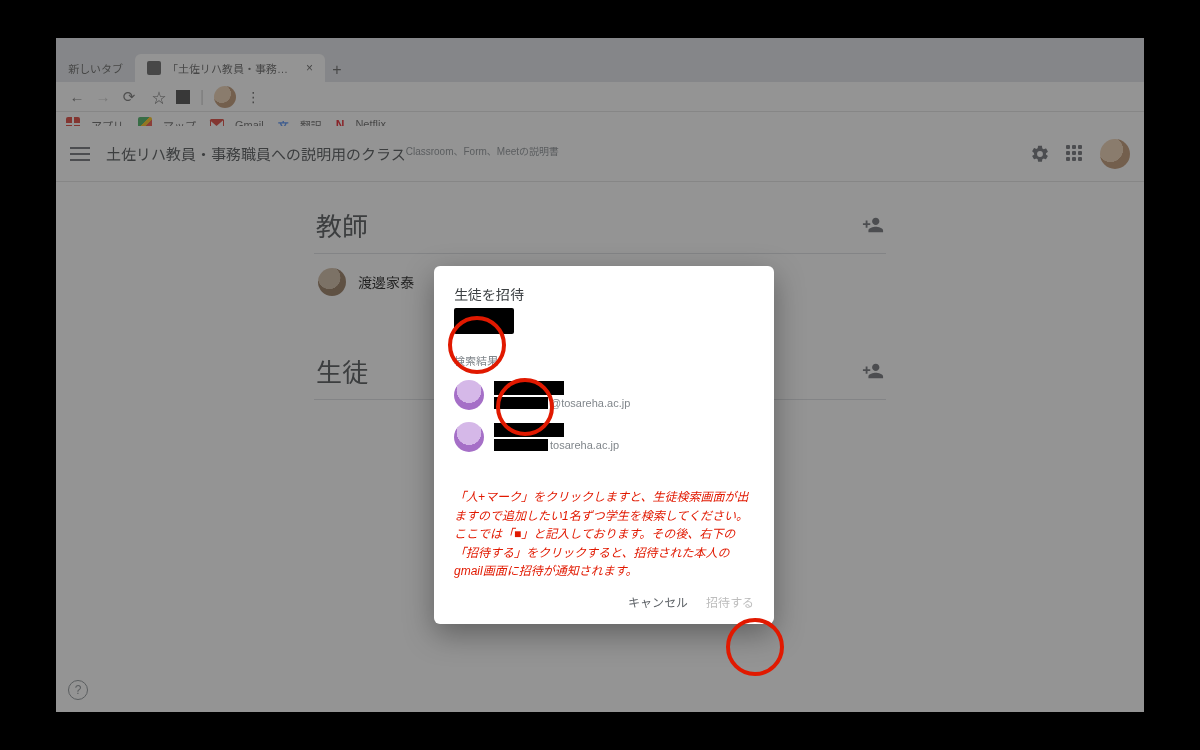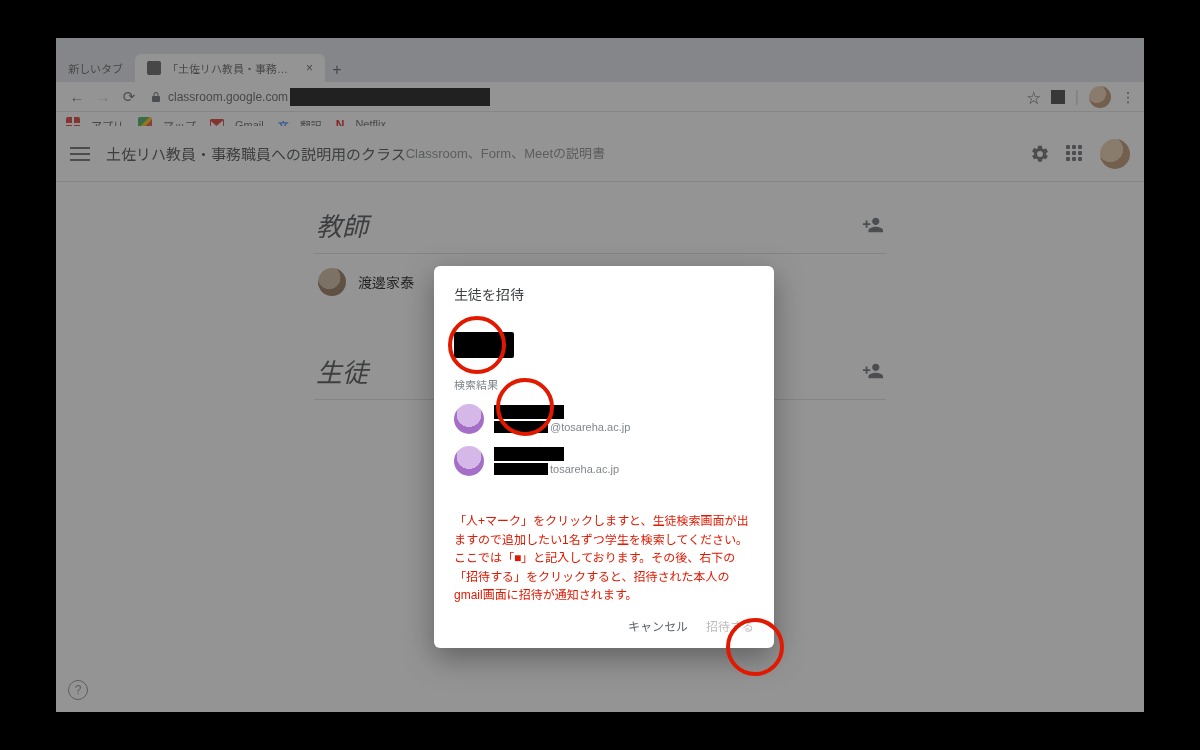--- a/index.html
+++ b/index.html
@@ -42,55 +42,55 @@
   .transico { color: #4285f4; font-weight: bold; font-size: 11px; }
   .nfx { color: #e50914; font-weight: 800; font-size: 12px; }
 
   
   .appwrap { position: absolute; left: 0; top: 88px; right: 0; bottom: 0; background: #fff; }
   .apphead { height: 56px; border-bottom: 1px solid #e0e0e0; display: flex; align-items: center; padding: 0 14px; }
   .burger { width: 20px; height: 14px; display: flex; flex-direction: column; justify-content: space-between; margin-right: 16px; }
   .burger span { height: 2px; background: #5f6368; }
   .classinfo { display: flex; flex-direction: row; }
   .classinfo .ctitle { font-size: 15px; color: #3c4043; }
-  .classinfo .csub { font-size: 13px; color: #80868b; }
+  .classinfo .csub { font-size: 10px; color: #80868b; }
   .tabs { position: absolute; left: 50%; transform: translateX(-50%); display: flex; gap: 34px; font-size: 12px; color: #5f6368; }
   .tabs .gtab { padding: 20px 2px 16px; }
   .tabs .gtab.active { color: #3c4043; border-bottom: 3px solid #3c4043; font-weight: 500; }
   .headright { margin-left: auto; display: flex; align-items: center; gap: 16px; }
   .gear { width: 20px; height: 20px; color: #5f6368; }
   .waffle { width: 18px; height: 18px; display: grid; grid-template-columns: repeat(3,4px); grid-template-rows: repeat(3,4px); gap: 2px; }
   .waffle span { background: #5f6368; border-radius: 1px; }
   .avatar-md { width: 30px; height: 30px; border-radius: 50%; background: radial-gradient(circle at 35% 35%, #e8c9a8 0 45%, #b78a63 46% 100%); }
 
   
   .body { padding: 18px 0 0 0; }
   .section { width: 572px; margin: 0 auto; }
-  .sechead { display: flex; align-items: center; justify-content: space-between; padding: 6px 2px 10px; border-bottom: 1px solid #dadce0; font-style: italic; }
+  .sechead { display: flex; align-items: center; justify-content: space-between; padding: 6px 2px 10px; border-bottom: 1px solid #dadce0; }
   .sechead h2 { font-size: 26px; font-weight: 400; color: #3c4043; }
   .addp { color: #5f6368; }
   .trow { display: flex; align-items: center; gap: 12px; padding: 14px 4px; }
   .tavatar { width: 28px; height: 28px; border-radius: 50%; background: radial-gradient(circle at 40% 35%, #cbb39a 0 45%, #8a6a4d 46% 100%); }
   .tname { font-size: 14px; color: #000000; }
   .section + .section { margin-top: 36px; }
   .helpb { position: absolute; left: 12px; bottom: 12px; width: 20px; height: 20px; border-radius: 50%; border: 1.5px solid #80868b; color: #80868b; font-size: 12px; display: flex; align-items: center; justify-content: center; }
 
   
   .scrim { position: absolute; inset: 0; background: rgba(60,60,60,0.55); }
   .modal { position: absolute; left: 378px; top: 228px; width: 340px; background: #fff; border-radius: 6px; box-shadow: 0 10px 30px rgba(0,0,0,0.35); padding: 18px 20px 14px; }
-  .modal h3 { font-size: 14px; font-weight: 400; color: #3c4043; margin-bottom: 28px; }
+  .modal h3 { font-size: 14px; font-weight: 400; color: #3c4043; margin-bottom: 4px; }
   .chip-redact { width: 60px; height: 26px; background: #000; border-radius: 2px; }
   .reslabel { font-size: 11px; color: #80868b; margin-top: 18px; margin-bottom: 6px; }
   .resrow { display: flex; align-items: center; gap: 10px; padding: 6px 0; }
   .pavatar { width: 30px; height: 30px; border-radius: 50%; background: radial-gradient(circle at 50% 35%, #d5b8e8 0 50%, #a56fc7 51% 100%); }
   .rstack { display: flex; flex-direction: column; }
   .rstack .rname { width: 70px; height: 14px; background: #000; }
   .rstack .remail { font-size: 11px; color: #80868b; margin-top: 2px; display: flex; align-items: center; }
   .rstack .remail .blk { display: inline-block; width: 54px; height: 12px; background: #000; margin-right: 2px; }
-  .anno { font-size: 12px; line-height: 1.55; color: #e11900; margin-top: 30px; }
+  .anno { font-size: 12px; line-height: 1.55; color: #e11900; margin-top: 30px; font-style: italic; }
   .mactions { display: flex; justify-content: flex-end; gap: 18px; margin-top: 12px; font-size: 12px; }
   .mactions .cancel { color: #5f6368; }
   .mactions .invite { color: #bdbdbd; }
 
   
   .redcircle { position: absolute; border: 4px solid #e11900; border-radius: 50%; pointer-events: none; }
   .c1 { left: 392px; top: 278px; width: 58px; height: 58px; }
   .c2 { left: 440px; top: 340px; width: 58px; height: 58px; }
   .c3 { left: 670px; top: 580px; width: 58px; height: 58px; }
 
@@ -110,27 +110,20 @@
       <span class="ttl">「土佐リハ教員・事務職員への説明</span>
       <span class="tclose">×</span>
     </div>
     <div class="newtab">+</div>
   </div>
 
   <div class="omni">
     <div class="navbtn">←</div>
     <div class="navbtn" style="opacity:.4">→</div>
     <div class="navbtn">⟳</div>
-    <div class="addrwrap">
-      <svg class="lock" viewBox="0 0 24 24">
-          <path fill="#5f6368" d="M12 2a5 5 0 0 0-5 5v3H6a2 2 0 0 0-2 2v8a2 2 0 0 0 2 2h12a2 2 0 0 0 2-2v-8a2 2 0 0 0-2-2h-1V7a5 5 0 0 0-5-5zm-3 5a3 3 0 1 1 6 0v3H9V7z"></path>
-        </svg>
-      <span>classroom.google.com</span>
-      <span class="addr-redact"></span>
-    </div>
     <div class="omni-right">
       <span class="star">☆</span>
       <span class="ext"></span>
       <span style="color:#ccc">|</span>
       <span class="avatar-sm"></span>
       <span class="kebab">⋮</span>
     </div>
   </div>
 
   <div class="bm">

